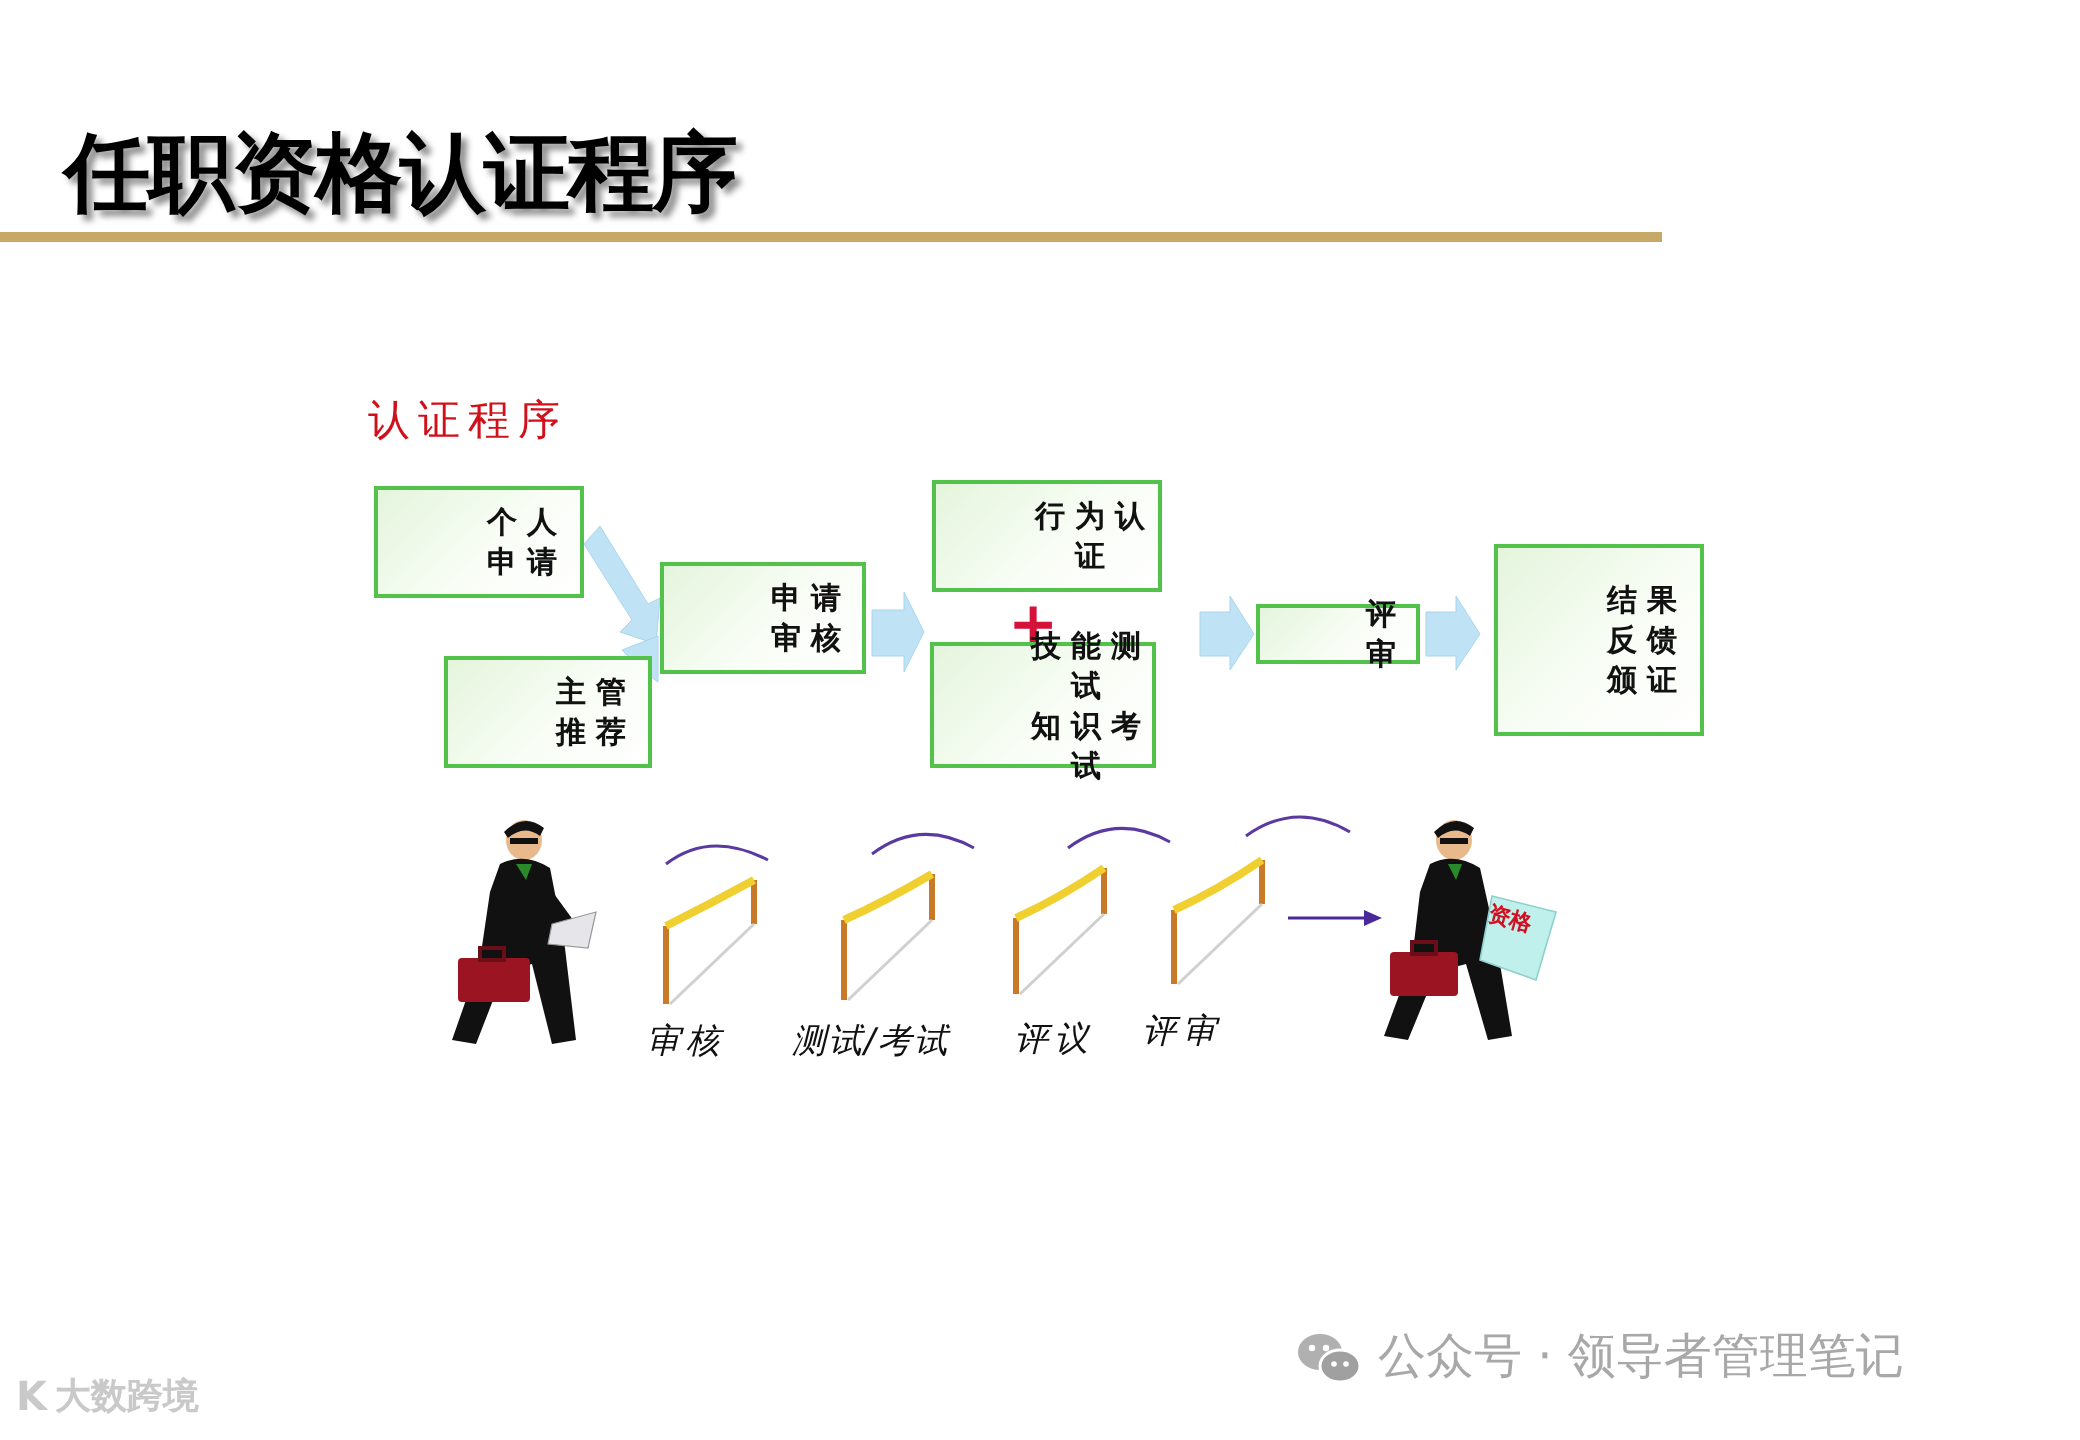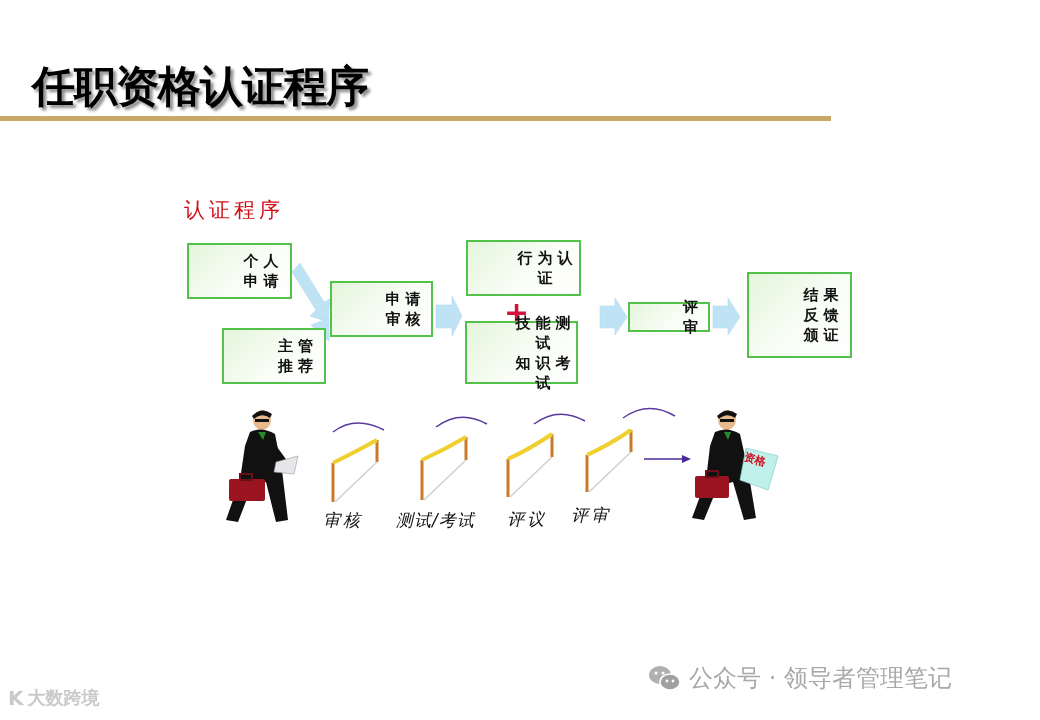--- a/index.html
+++ b/index.html
@@ -4,21 +4,21 @@
 <style>
   html,body{margin:0;padding:0;}
   body{width:1040px;height:720px;background:#ffffff;position:relative;overflow:hidden;font-family:"DejaVu Sans","Liberation Sans",sans-serif;}
   .abs{position:absolute;}
   .page-title{left:32px;top:58px;font-size:43px;font-weight:bold;color:#000;letter-spacing:-1px;text-shadow:3px 3px 3px rgba(0,0,0,0.45);white-space:nowrap;}
   .title-rule{left:0;top:116px;width:831px;height:5px;}
   .section-title{left:184px;top:196px;font-size:21px;color:#d0101a;letter-spacing:4px;white-space:nowrap;}
   .box{position:absolute;border:2px solid #52c24a;background:linear-gradient(135deg,#e4f5dc 0%,#f8fdf5 55%,#ffffff 100%);box-sizing:border-box;display:flex;flex-direction:column;align-items:center;justify-content:center;font-size:15px;font-weight:bold;color:#111;letter-spacing:5px;line-height:20px;text-align:center;padding-left:48px;}
   .plus{left:504px;top:298px;font-size:30px;font-weight:bold;color:#d4123a;line-height:30px;}
   .hurdle-label{position:absolute;font-size:17px;font-style:italic;font-weight:normal;color:#111;white-space:nowrap;letter-spacing:3px;}
-  .footer-brand{left:647px;top:662px;font-size:24px;color:#a8a8a8;white-space:nowrap;display:flex;align-items:center;gap:6px;}
+  .footer-brand{left:647px;top:662px;font-size:24px;color:#a8a8a8;white-space:nowrap;display:flex;align-items:flex-end;gap:6px;}
   .footer-logo{left:8px;top:686px;font-size:18px;color:#c9c9c9;white-space:nowrap;display:flex;align-items:center;gap:4px;font-weight:bold;}
 </style>
 </head>
 <body>
 
 <div class="abs page-title">任职资格认证程序</div>
 <div class="abs title-rule" style="background:#C8A866;"></div>
 
 <div class="abs section-title">认证程序</div>
 
@@ -49,21 +49,21 @@
   <span>行为认证</span>
 </div>
 <div class="abs plus">+</div>
 <div class="box" style="left:465px;top:321px;width:113px;height:63px;">
   <span>技能测试</span>
   <span>知识考试</span>
 </div>
 <div class="box" style="left:628px;top:302px;width:82px;height:30px;">
   <span>评审</span>
 </div>
-<div class="box" style="left:747px;top:272px;width:105px;height:86px;">
+<div class="box" style="left:747px;top:272px;width:105px;height:96px;">
   <span>结果反馈</span>
   <span>颁证</span>
 </div>
 
 <svg class="abs" style="left:0;top:0;" width="1040" height="720">
 
   <g>
     <ellipse cx="262" cy="420" rx="9" ry="10" fill="#e8b98a"></ellipse>
     <path d="M252 416 Q262 406 272 414 L270 418 Q262 412 254 419 Z" fill="#111"></path>
     <rect x="255" y="419" width="14" height="3" fill="#111"></rect>

